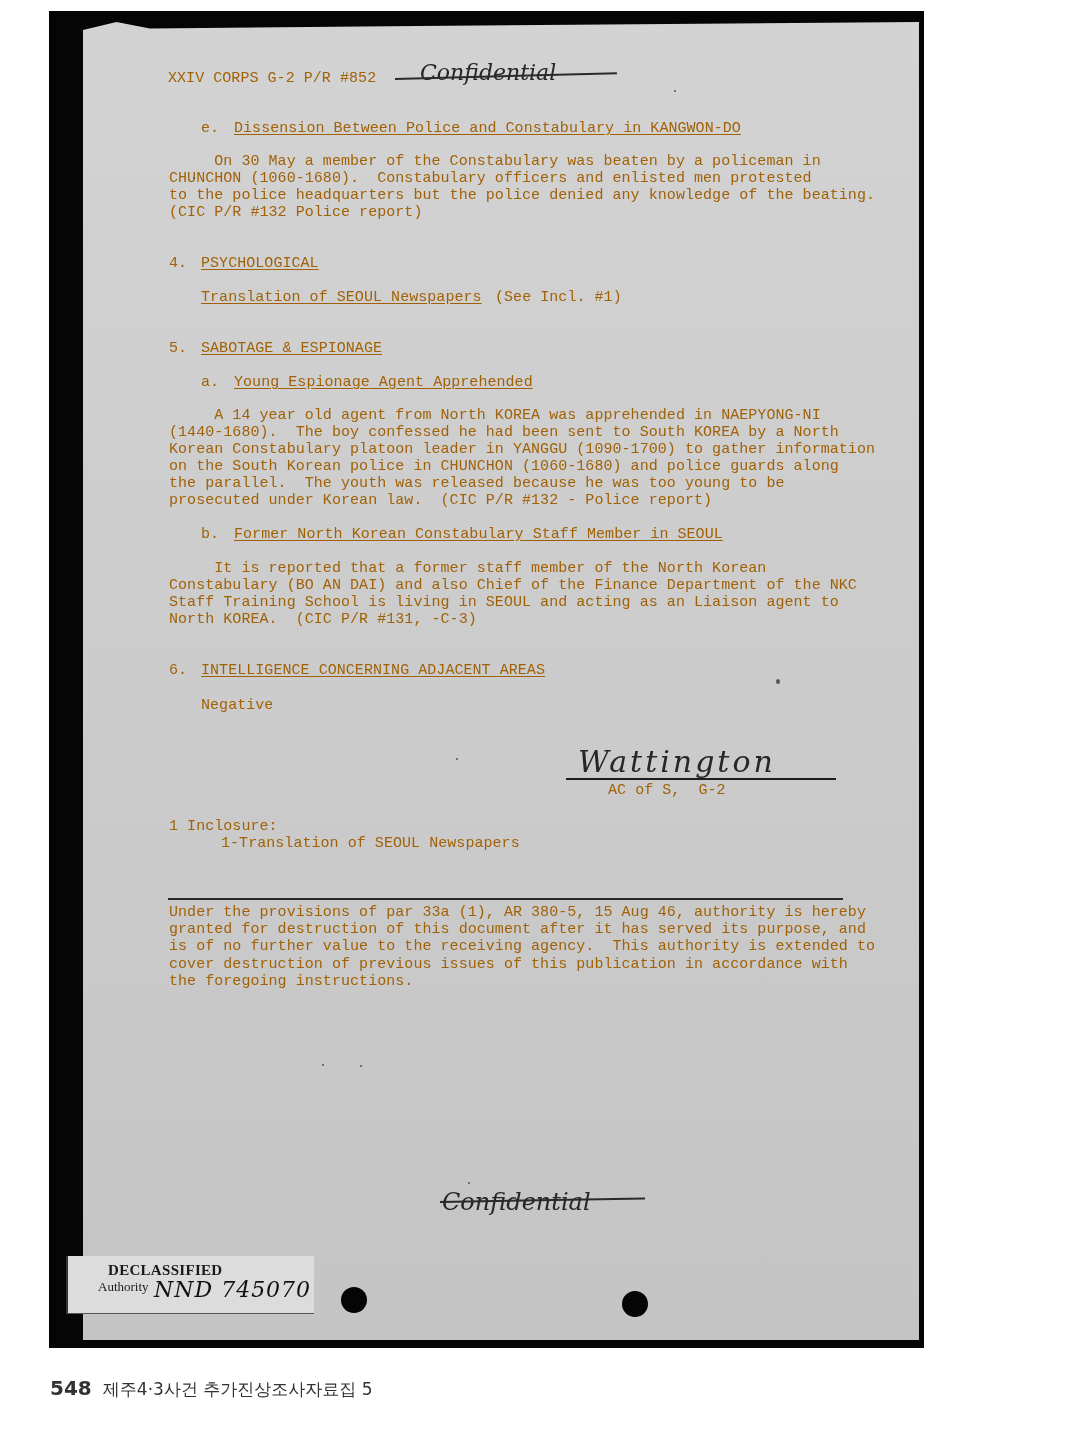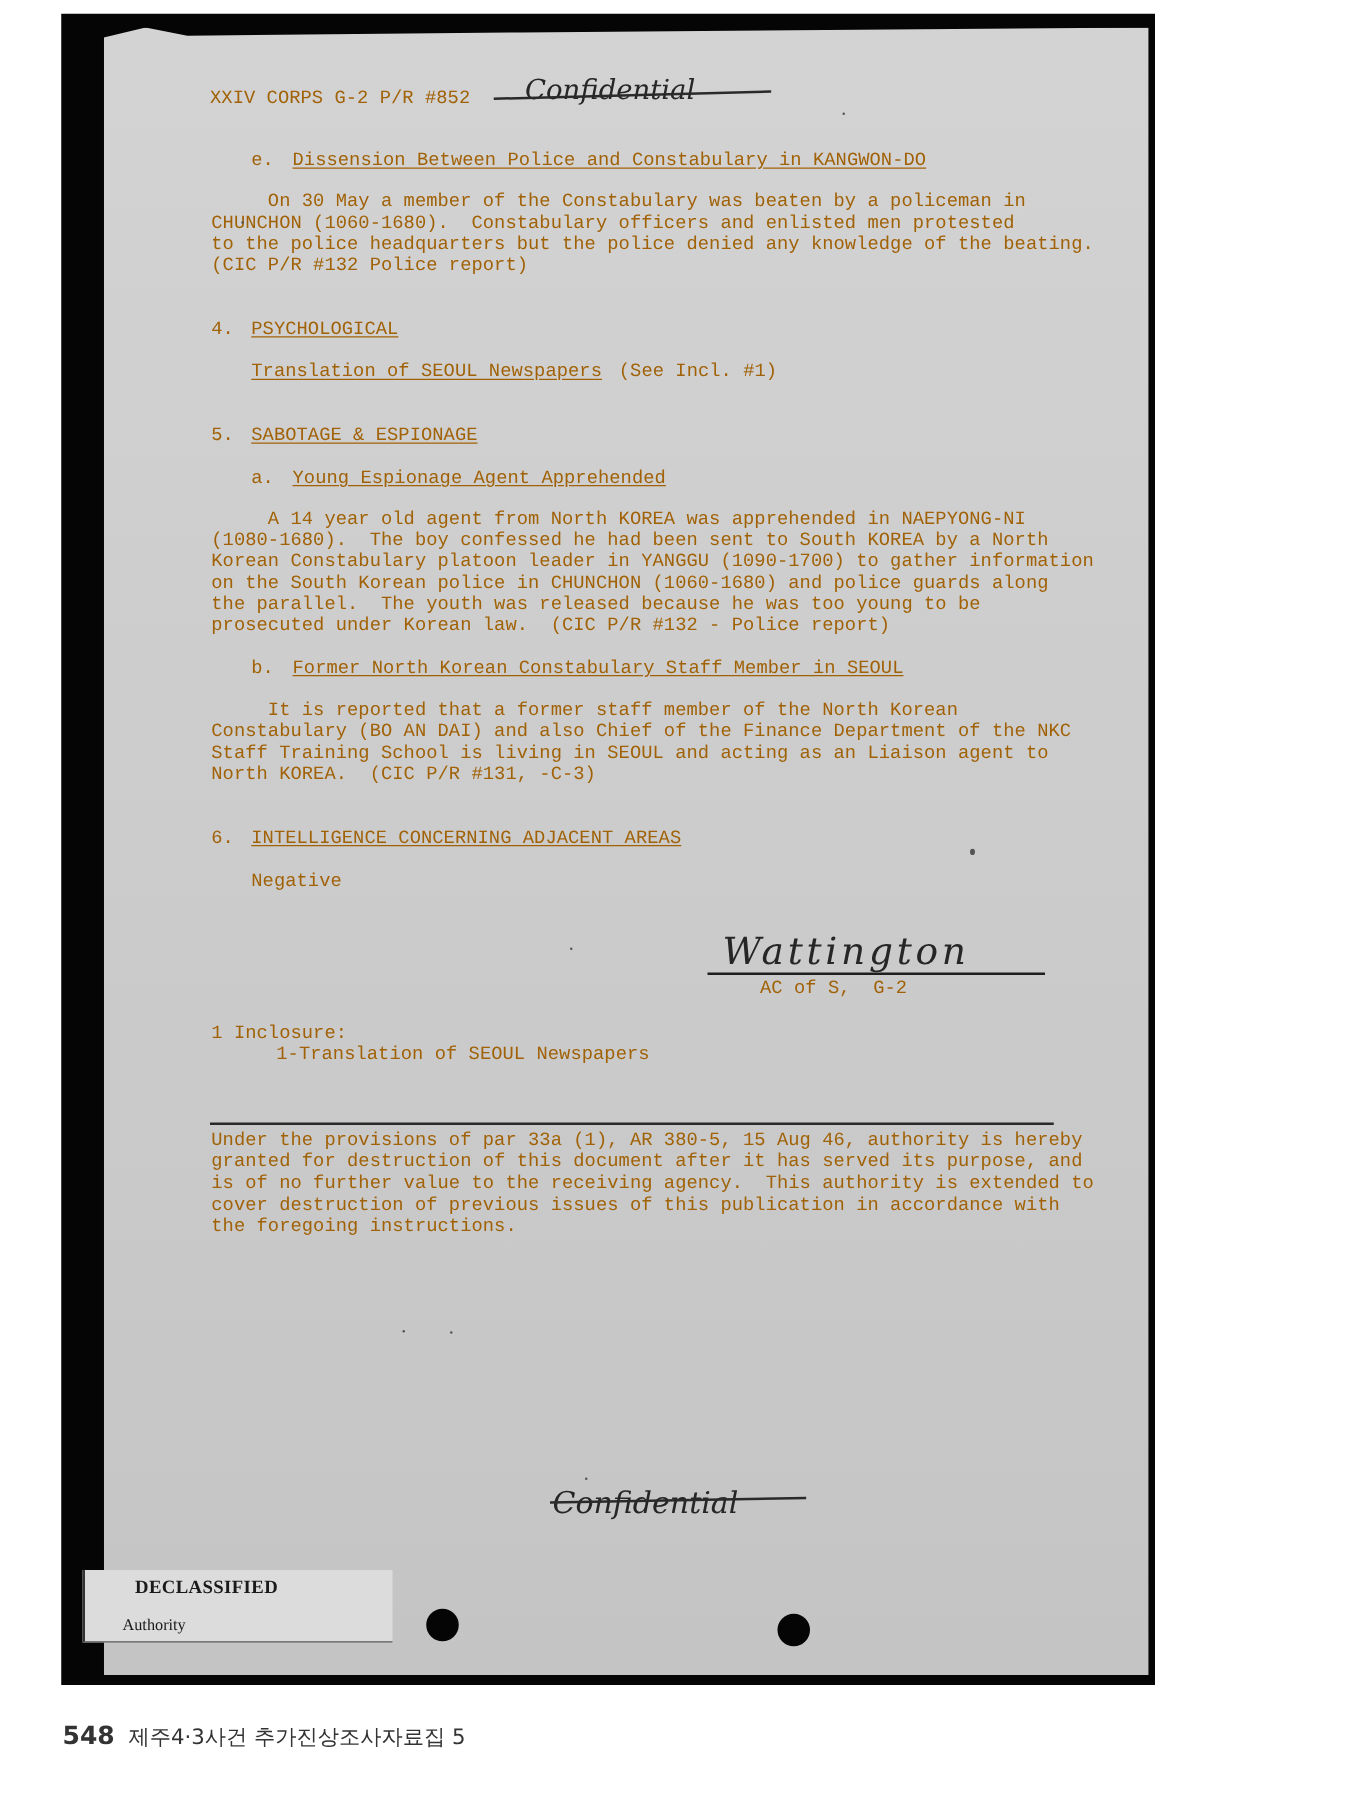--- a/index.html
+++ b/index.html
@@ -29,21 +29,21 @@
   .punch { position: absolute; width: 26px; height: 26px; border-radius: 50%; background: #050505; }
   .stamp {
     position: absolute; left: 66px; top: 1256px; width: 218px; height: 57px; background: #dcdcdc;
     border-left: 2px solid #333; border-bottom: 1px solid #555; padding-left: 28px;
   }
   .stamp-title {
     position: absolute; left: 40px; top: 6px; font-family: "Liberation Serif", serif; font-size: 15px;
     font-weight: bold; color: #1a1a1a; letter-spacing: 0.3px;
   }
   .stamp-auth {
-    position: absolute; left: 30px; top: 36px; font-family: "Liberation Serif", serif; font-size: 13px; color: #1a1a1a;
+    position: absolute; left: 30px; top: 23px; font-family: "Liberation Serif", serif; font-size: 13px; color: #1a1a1a;
   }
   .stamp-num {
     position: absolute; left: 86px; top: 21px; font-family: "DejaVu Serif", serif; font-style: italic;
     font-size: 22px; color: #111; letter-spacing: 1px;
   }
   .footer {
     position: absolute; left: 50px; top: 1376px; font-family: "DejaVu Sans", sans-serif; color: #222;
   }
   .footer .pnum { font-weight: bold; font-size: 20px; color: #333; }
   .footer .ftitle { font-size: 17px; margin-left: 6px; color: #333; }
@@ -71,21 +71,21 @@
 <div class="tline u" style="left:201px; top:255px;">PSYCHOLOGICAL</div>
 <div class="tline u" style="left:201px; top:289px;text-decoration:underline;">Translation of SEOUL Newspapers</div>
 <div class="tline" style="left:495px; top:289px;">(See Incl. #1)</div>
 
 <div class="tline" style="left:169px; top:340px;">5.</div>
 <div class="tline u" style="left:201px; top:340px;">SABOTAGE &amp; ESPIONAGE</div>
 
 <div class="tline" style="left:201px; top:374px;">a.</div>
 <div class="tline u" style="left:234px; top:374px;">Young Espionage Agent Apprehended</div>
 <div class="tline" style="left:169px; top:407px;">     A 14 year old agent from North KOREA was apprehended in NAEPYONG-NI</div>
-<div class="tline" style="left:169px; top:424px;">(1080-1680).  The boy confessed he had been sent to South KOREA by a North</div>
+<div class="tline" style="left:169px; top:424px;">(1440-1680).  The boy confessed he had been sent to South KOREA by a North</div>
 <div class="tline" style="left:169px; top:441px;">Korean Constabulary platoon leader in YANGGU (1090-1700) to gather information</div>
 <div class="tline" style="left:169px; top:458px;">on the South Korean police in CHUNCHON (1060-1680) and police guards along</div>
 <div class="tline" style="left:169px; top:475px;">the parallel.  The youth was released because he was too young to be</div>
 <div class="tline" style="left:169px; top:492px;">prosecuted under Korean law.  (CIC P/R #132 - Police report)</div>
 
 <div class="tline" style="left:201px; top:526px;">b.</div>
 <div class="tline u" style="left:234px; top:526px;">Former North Korean Constabulary Staff Member in SEOUL</div>
 <div class="tline" style="left:169px; top:560px;">     It is reported that a former staff member of the North Korean</div>
 <div class="tline" style="left:169px; top:577px;">Constabulary (BO AN DAI) and also Chief of the Finance Department of the NKC</div>
 <div class="tline" style="left:169px; top:594px;">Staff Training School is living in SEOUL and acting as an Liaison agent to</div>
@@ -108,20 +108,21 @@
 <div class="tline" style="left:169px; top:938px;">is of no further value to the receiving agency.  This authority is extended to</div>
 <div class="tline" style="left:169px; top:956px;">cover destruction of previous issues of this publication in accordance with</div>
 <div class="tline" style="left:169px; top:973px;">the foregoing instructions.</div>
 
 <div class="hand" style="left:442px; top:1188px; font-size:24px;">Confidential</div>
 <div class="strike" style="left:440px; top:1201px; width:205px; transform:rotate(-1deg);"></div>
 
 <div class="stamp">
   <div class="stamp-title">DECLASSIFIED</div>
   <div class="stamp-auth">Authority</div>
+  <div class="stamp-num">NND 745070</div>
 </div>
 
 <div class="punch" style="left:341px; top:1287px;"></div>
 <div class="punch" style="left:622px; top:1291px;"></div>
 
 <div class="dot" style="left:193px; top:177px;"></div>
 <div class="dot" style="left:776px; top:679px; width:4px; height:5px;"></div>
 <div class="dot" style="left:456px; top:758px;"></div>
 <div class="dot" style="left:674px; top:90px;"></div>
 <div class="dot" style="left:322px; top:1064px;"></div>

